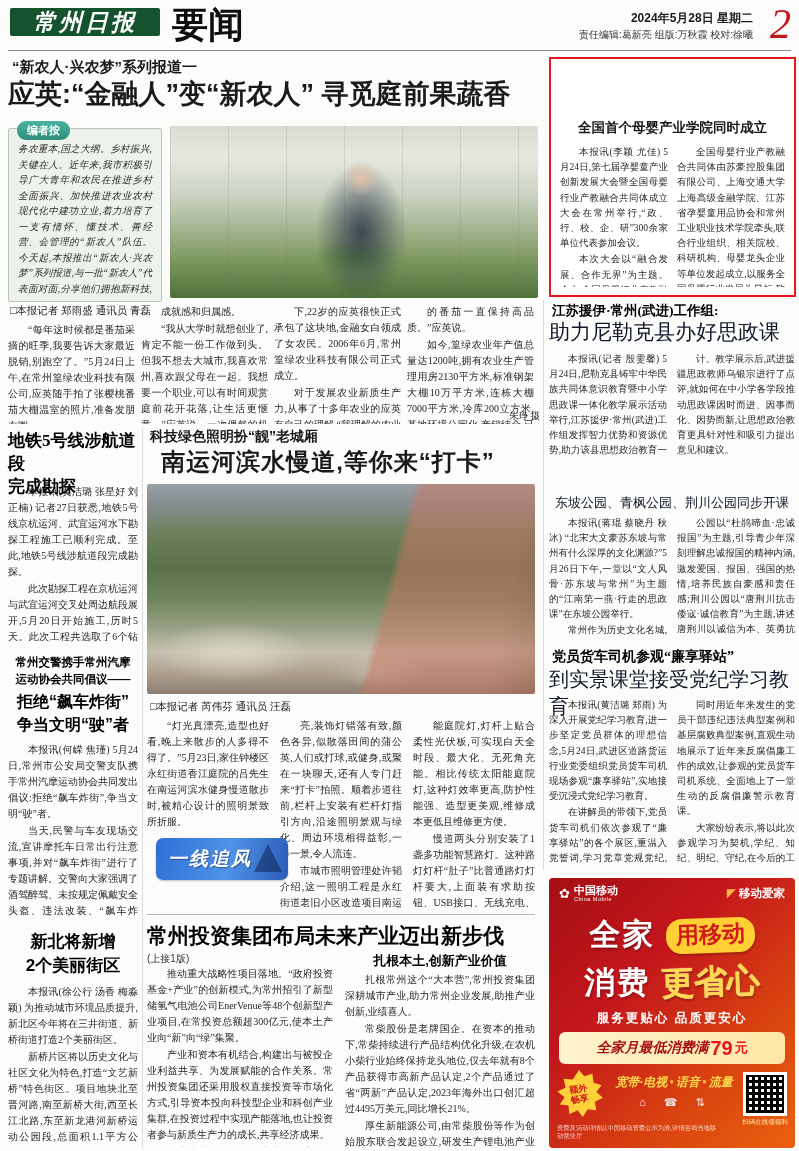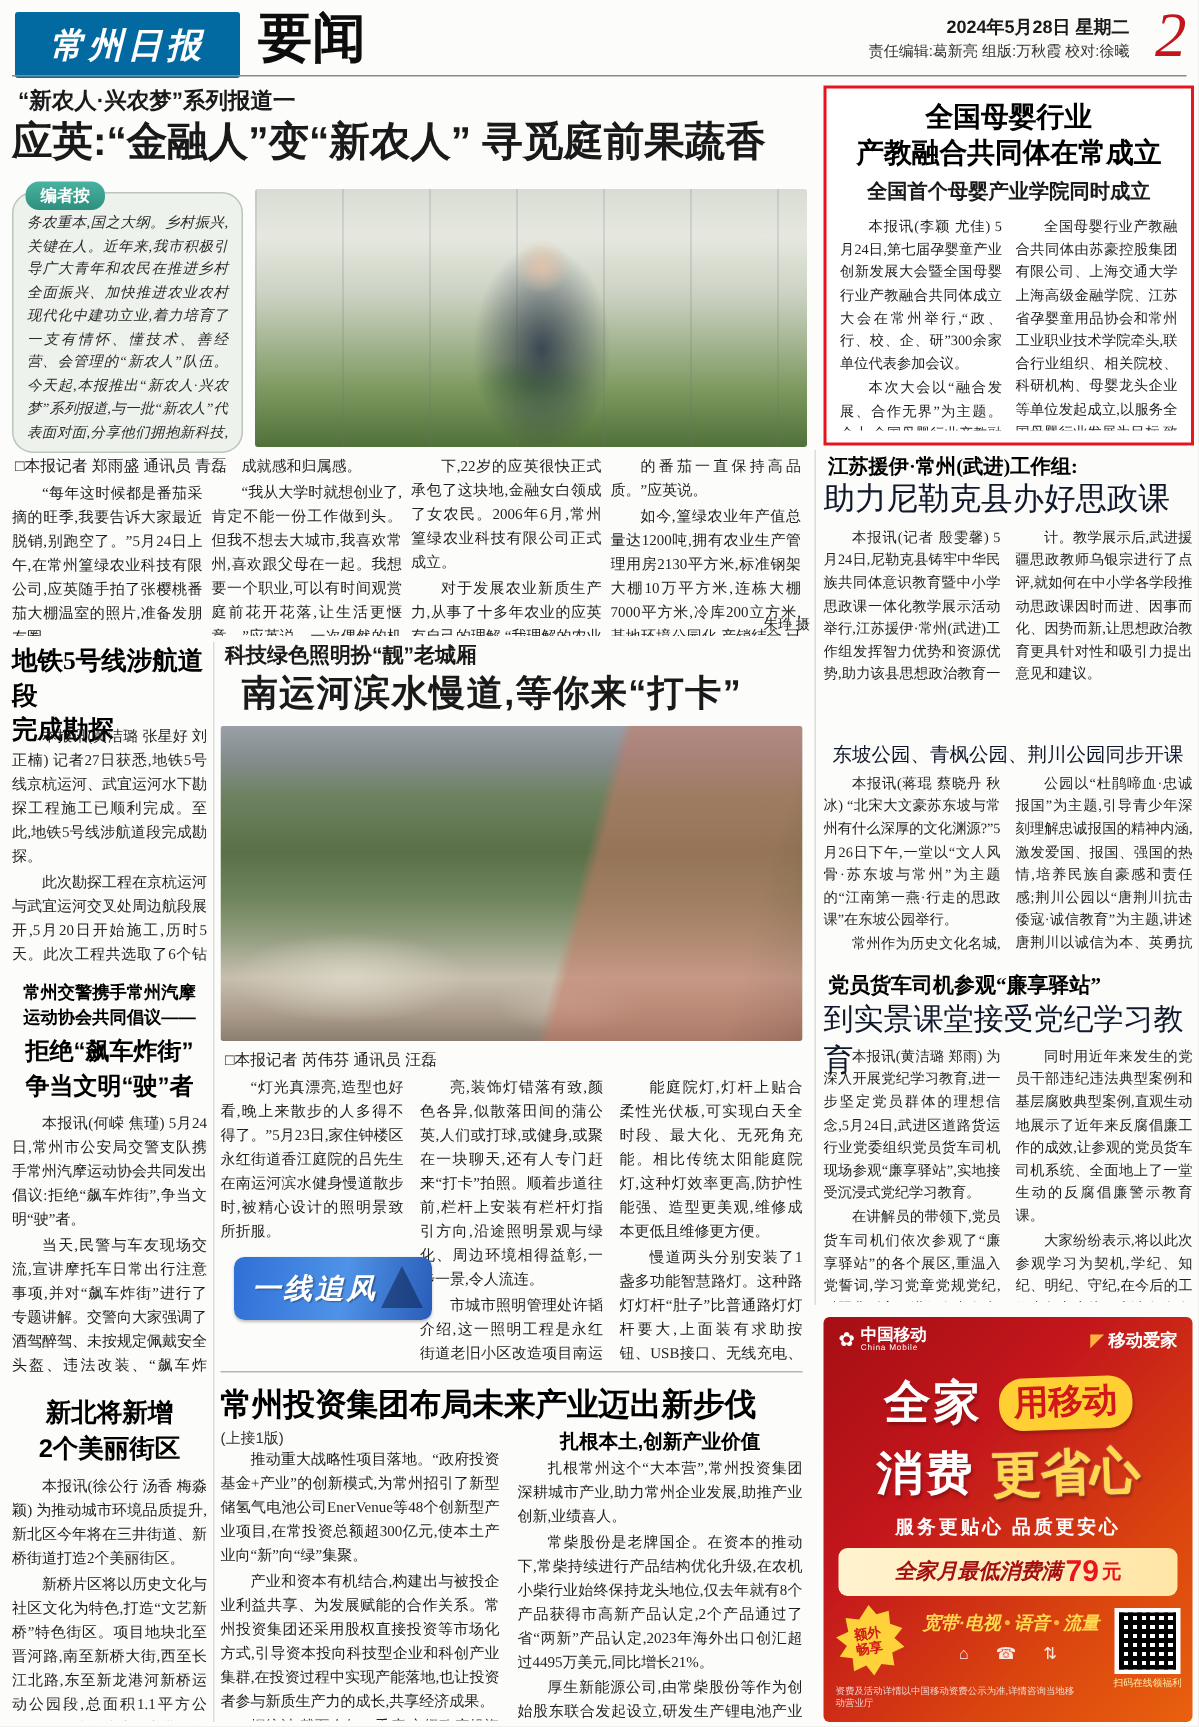--- a/index.html
+++ b/index.html
@@ -3,36 +3,36 @@
 <meta charset="utf-8">
 <style>
   html,body{margin:0;padding:0;background:#e9e7e2;}
   #page{position:relative;width:799px;height:1151px;margin:0 auto;background:#fcfcfa;
         font-family:"Liberation Serif","DejaVu Serif",serif;color:#1a1a1a;overflow:hidden;}
   .abs{position:absolute;}
   .sans{font-family:"Liberation Sans","DejaVu Sans",sans-serif;}
   .center{text-align:center;}
   .pre{white-space:pre-line;}
   
-  .masthead-box{left:10px;top:8px;width:150px;height:44px;background:#0369a1;border-radius:2px;
+  .masthead-box{left:10px;top:8px;width:150px;height:28px;background:#14532d;border-radius:2px;
     display:flex;align-items:center;justify-content:center;}
   .masthead-box span{color:#fff;font-weight:bold;font-size:23px;font-style:italic;letter-spacing:3px;}
   .section-title{left:172px;top:1px;font-size:36px;font-weight:bold;color:#0d0d0d;}
   .hdr-info{right:46px;top:9px;text-align:right;line-height:1.5;}
   .hdr-info .l1{font-size:12px;font-weight:bold;}
   .hdr-info .l2{font-size:10px;color:#333;}
   .page-num{right:8px;top:0px;font-size:42px;color:#c3161c;font-style:italic;}
   .hdr-rule{left:8px;top:50px;width:783px;height:1px;background:#8a8a8a;}
   .vrule{width:1px;background:#dcdcdc;}
   .hrule{height:1px;background:#9a9a9a;}
   
   .lead-kicker{left:12px;top:58px;font-size:15px;font-weight:bold;}
   .lead-headline{left:8px;top:76px;width:532px;font-size:27px;font-weight:bold;letter-spacing:0px;}
   .ed-note{left:8px;top:128px;width:152px;height:172px;background:#eef2ec;border:1px solid #b9c6b9;
-    border-radius:14px;}
+    border-radius:2px;}
   .ed-note-label{position:absolute;top:-8px;left:8px;background:linear-gradient(#49b3a0,#2e8f7e);
     color:#fff;font-size:11px;font-weight:bold;padding:2px 10px;border-radius:9px;}
   .ed-note-text{padding:12px 9px 6px;font-size:9.6px;line-height:1.62;font-style:italic;
     text-align:justify;color:#2a2a2a;overflow:hidden;height:150px;}
   .lead-photo{left:170px;top:126px;width:368px;height:172px;border-radius:2px;
     background:
       radial-gradient(26px 26px at 52% 30%, rgba(226,194,168,.95), rgba(226,194,168,0) 70%),
       radial-gradient(64px 96px at 52% 62%, rgba(42,52,72,.85), rgba(42,52,72,0) 72%),
       radial-gradient(56px 26px at 50% 76%, rgba(92,142,62,.9), rgba(92,142,62,0) 72%),
       repeating-linear-gradient(90deg, rgba(110,110,110,.18) 0 1px, transparent 1px 58px),
@@ -210,22 +210,20 @@
   <div class="abs lhead center sans" style="left:345px;top:952px;width:190px;font-size:13px;">扎根本土,创新产业价值</div>
   <div class="col" style="left:345px;top:972px;width:190px;height:175px;">
       <p>扎根常州这个“大本营”,常州投资集团深耕城市产业,助力常州企业发展,助推产业创新,业绩喜人。</p>
       <p>常柴股份是老牌国企。在资本的推动下,常柴持续进行产品结构优化升级,在农机小柴行业始终保持龙头地位,仅去年就有8个产品获得市高新产品认定,2个产品通过了省“两新”产品认定,2023年海外出口创汇超过4495万美元,同比增长21%。</p>
       <p>厚生新能源公司,由常柴股份等作为创始股东联合发起设立,研发生产锂电池产业链中高附加值的隔膜材料。在常州投资集团等各路顶级资本的投资加持下,厚生新能源晋升独角兽企业,新一轮融资后,目前估值达83亿元。其山西二期项目8条产线已投产,三期重庆基地已开工建设。</p>
     </div>
 
   <div class="abs vrule" style="left:543px;top:300px;height:570px;"></div>
 
   <div class="abs red-box">
-    <div class="rb-title pre">全国母婴行业
-产教融合共同体在常成立</div>
     <div class="rb-sub">全国首个母婴产业学院同时成立</div>
     <div class="col" style="left:9px;top:86px;width:108px;height:142px;font-size:9.5px;">
         <p>本报讯(李颖 尤佳) 5月24日,第七届孕婴童产业创新发展大会暨全国母婴行业产教融合共同体成立大会在常州举行,“政、行、校、企、研”300余家单位代表参加会议。</p>
         <p>本次大会以“融合发展、合作无界”为主题。会上,全国母婴行业产教融合共同体、江苏母婴产业学院、江苏省母婴行业产学研中心、江苏母婴产业学院网上商城、“红心母婴”党建联盟揭牌,71位企业家受聘为产业学院教授,19位企业家受聘为企业家班主任。</p>
       </div>
     <div class="col" style="left:126px;top:86px;width:108px;height:142px;font-size:9.5px;">
         <p>全国母婴行业产教融合共同体由苏豪控股集团有限公司、上海交通大学上海高级金融学院、江苏省孕婴童用品协会和常州工业职业技术学院牵头,联合行业组织、相关院校、科研机构、母婴龙头企业等单位发起成立,以服务全国母婴行业发展为目标,致力于培养更多母婴行业高素质技术技能人才,有效支撑母婴行业发展新需求。</p>
       </div>
   </div>
 

